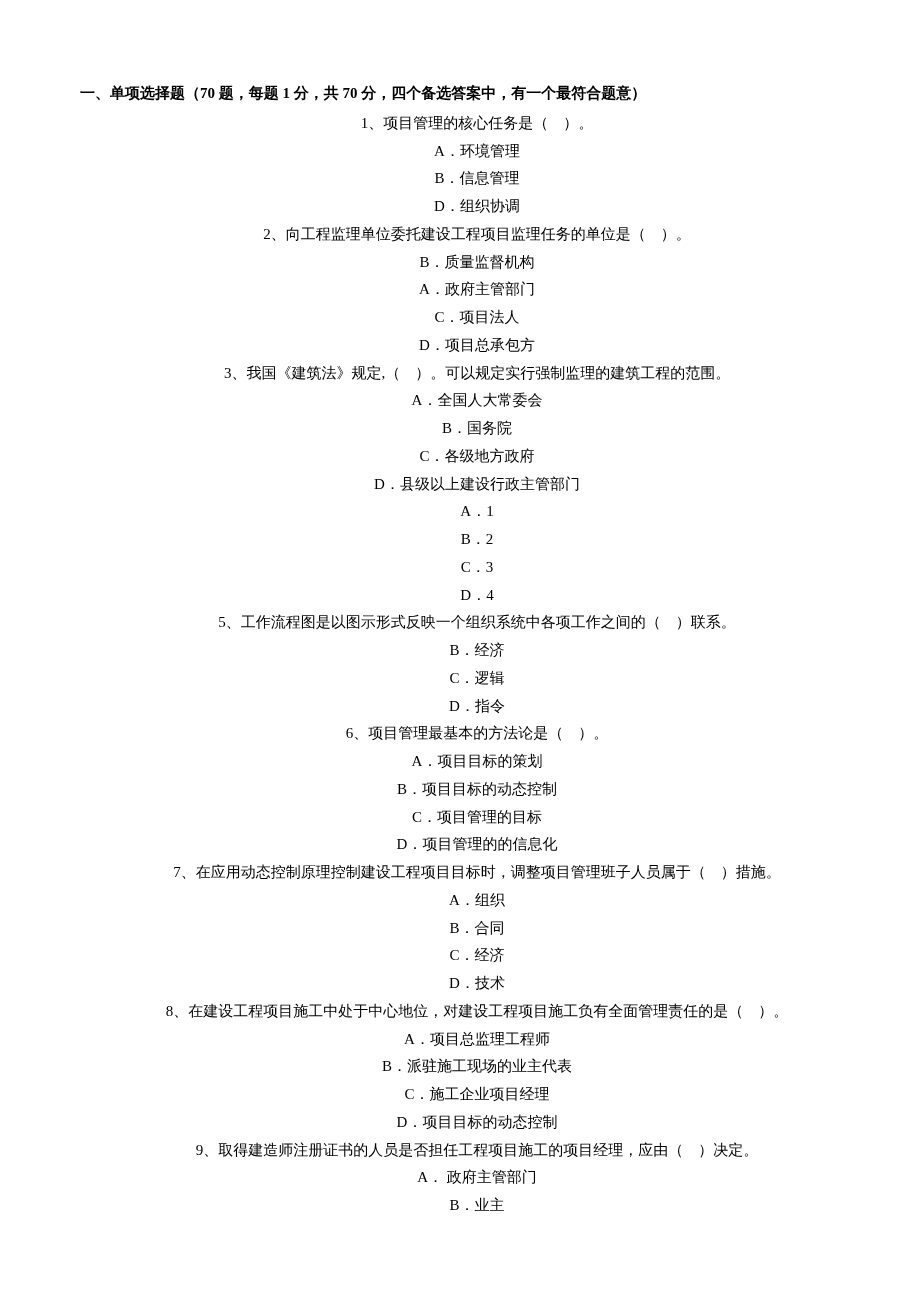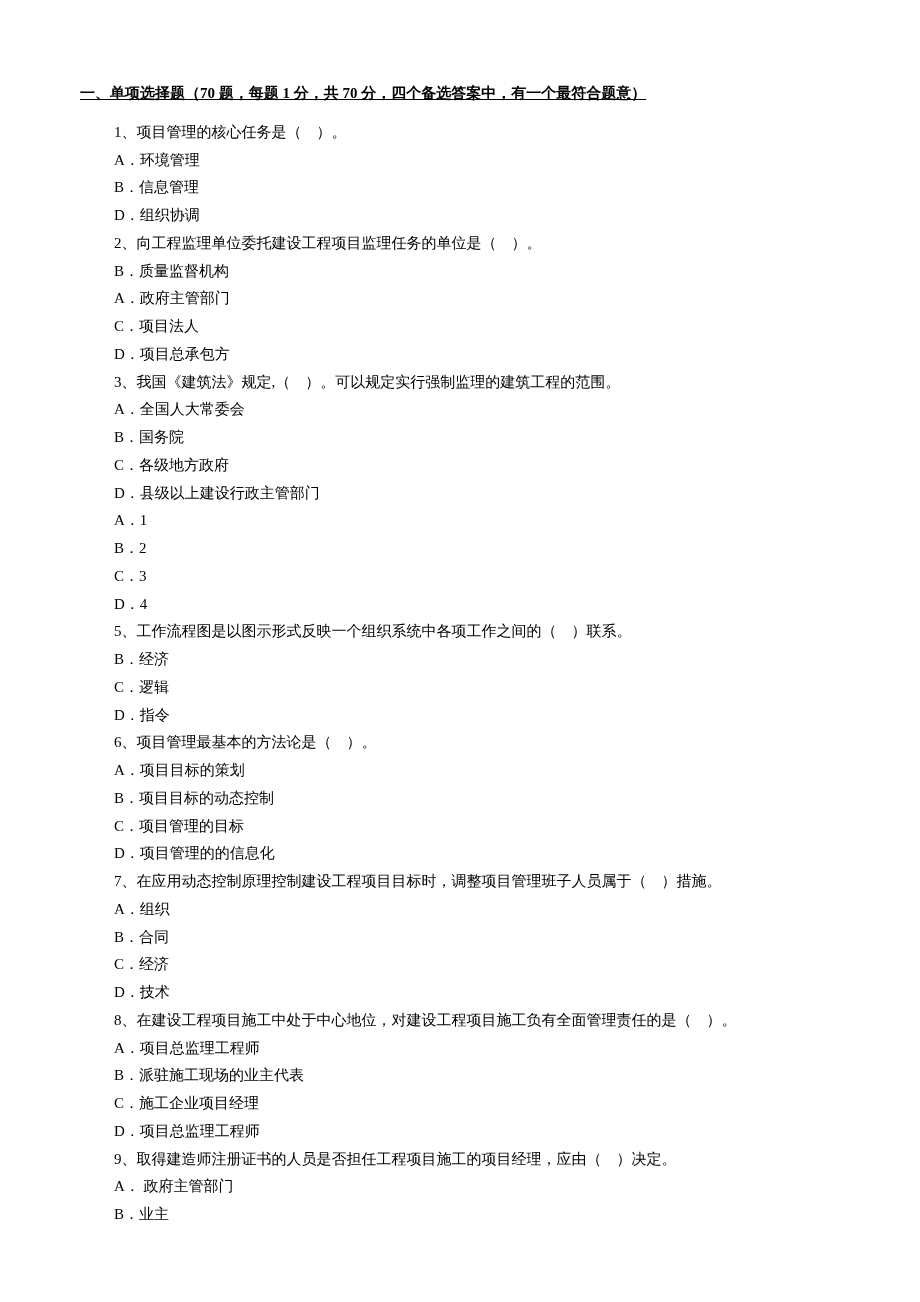--- a/index.html
+++ b/index.html
@@ -8,25 +8,25 @@
     line-height: 1.85;
     background: #fff;
     color: #000;
     margin: 0;
     padding: 80px 80px 60px 80px;
     width: 920px;
     box-sizing: border-box;
   }
   .heading {
     font-weight: bold;
-    margin-bottom: 11px;
-    text-decoration: underline;
+    margin-bottom: 2px;
   }
   .question-block {
     padding-left: 34px;
+    text-align: center;
   }
   .line {
     white-space: pre-wrap;
   }
 </style>
 </head>
 <body>
 
 <div class="heading">一、单项选择题（70 题，每题 1 分，共 70 分，四个备选答案中，有一个最符合题意）</div>
 
@@ -67,19 +67,19 @@
   <div class="line">7、在应用动态控制原理控制建设工程项目目标时，调整项目管理班子人员属于（　）措施。</div>
   <div class="line">A．组织</div>
   <div class="line">B．合同</div>
   <div class="line">C．经济</div>
   <div class="line">D．技术</div>
 
   <div class="line">8、在建设工程项目施工中处于中心地位，对建设工程项目施工负有全面管理责任的是（　）。</div>
   <div class="line">A．项目总监理工程师</div>
   <div class="line">B．派驻施工现场的业主代表</div>
   <div class="line">C．施工企业项目经理</div>
-  <div class="line">D．项目总监理工程师</div>
+  <div class="line">D．项目目标的动态控制</div>
 
   <div class="line">9、取得建造师注册证书的人员是否担任工程项目施工的项目经理，应由（　）决定。</div>
   <div class="line">A． 政府主管部门</div>
   <div class="line">B．业主</div>
 
 </div>
 
 </body></html>

